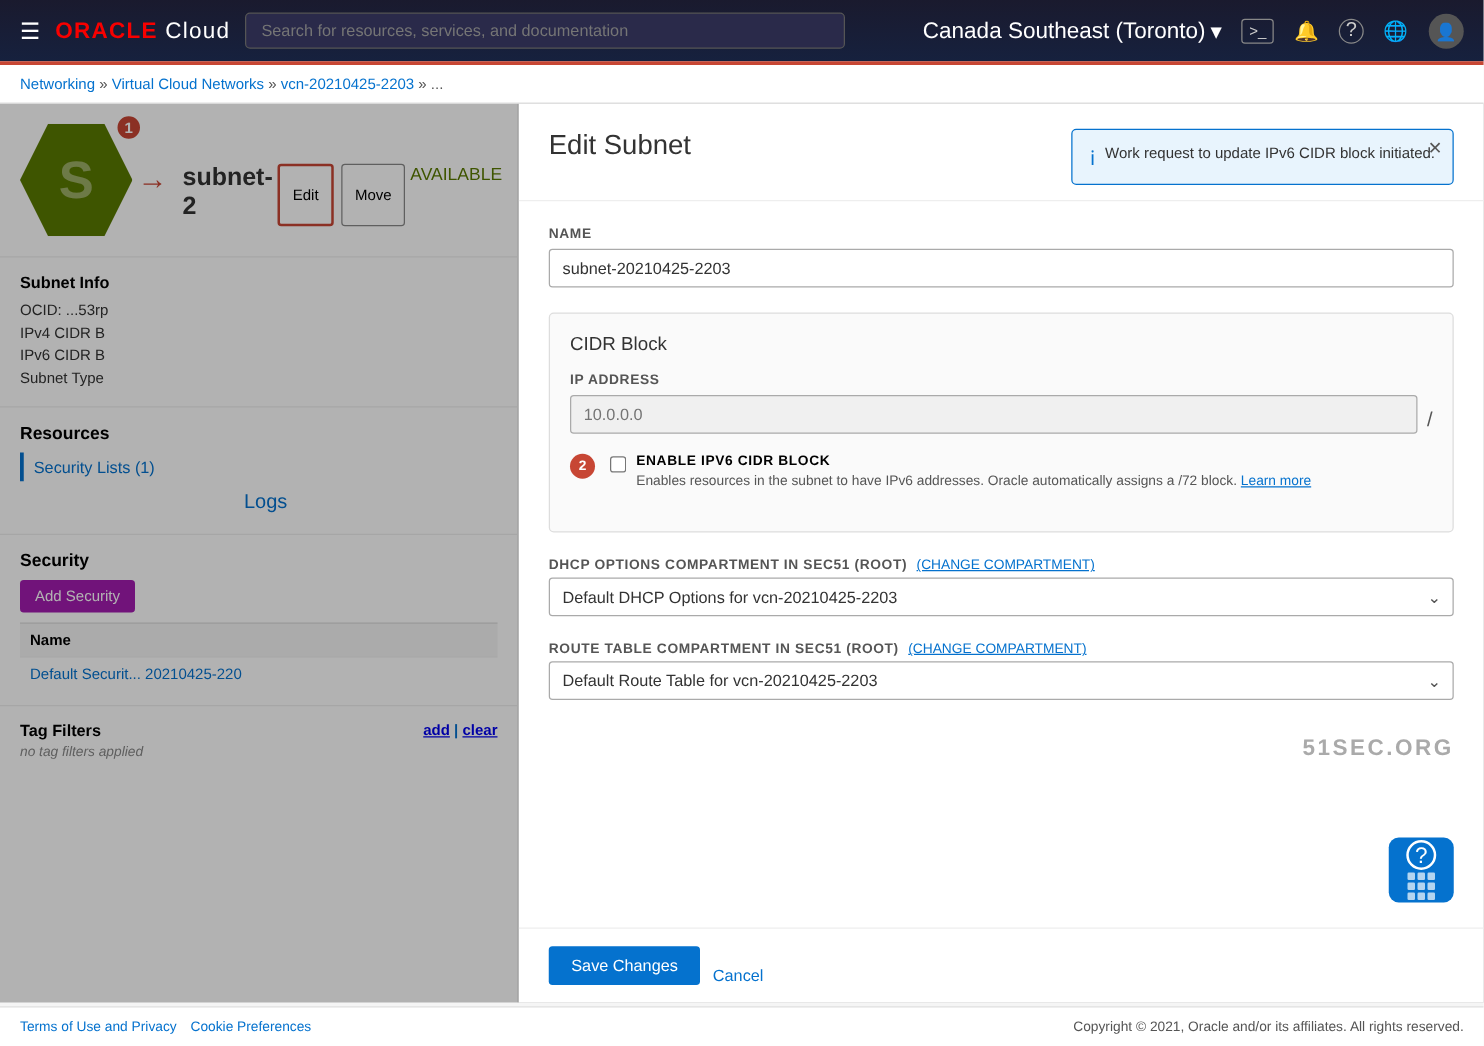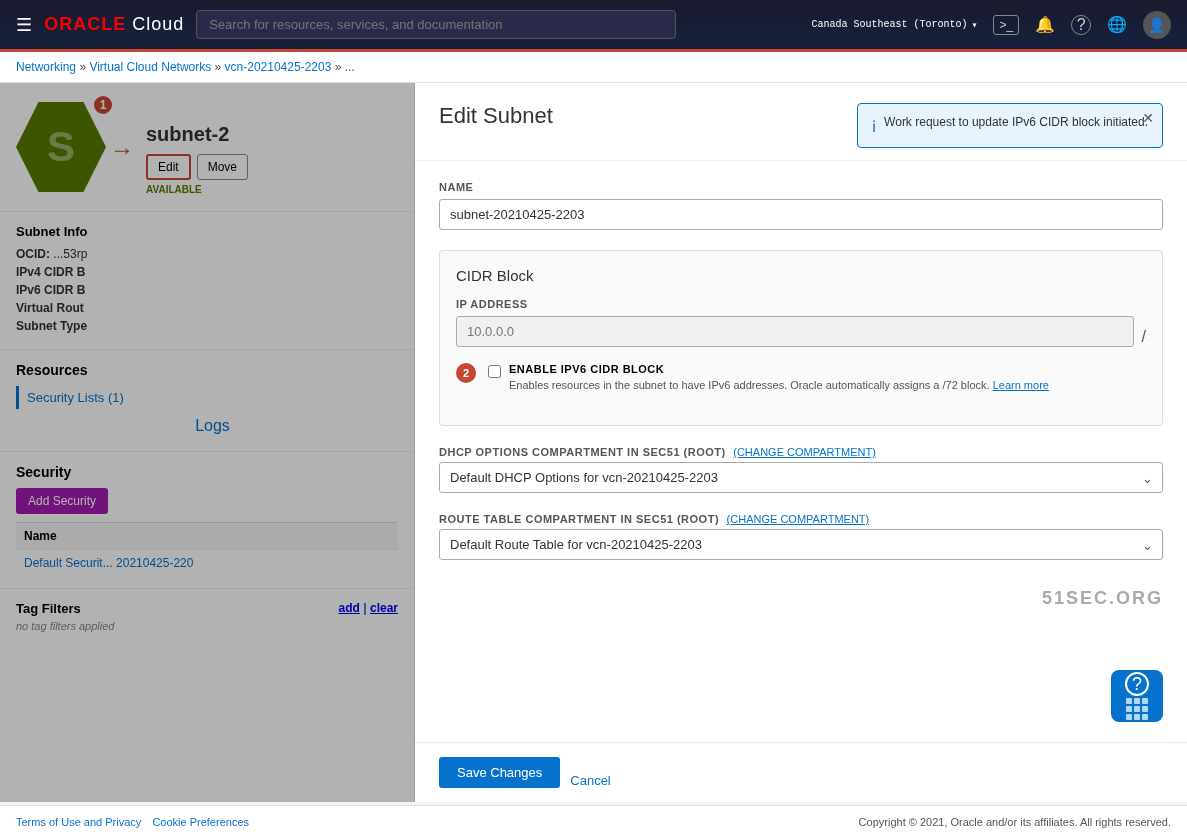--- a/index.html
+++ b/index.html
@@ -22,21 +22,21 @@
       flex: 1;
       max-width: 480px;
       background: #2a2a4a;
       border: 1px solid #555;
       border-radius: 4px;
       padding: 6px 12px;
       color: #ccc;
       font-size: 13px;
     }
     .nav-right { margin-left: auto; display: flex; align-items: center; gap: 16px; }
-    .region-selector { color: #fff; font-size: 10px; display: flex; align-items: center; gap: 4px; cursor: pointer; font-family: Liberation Mono, monospace; }
+    .region-selector { color: #fff; font-size: 18px; display: flex; align-items: center; gap: 4px; cursor: pointer; }
     .nav-icon { color: #ccc; font-size: 16px; cursor: pointer; }
 
     
     .breadcrumb {
       background: #fff;
       padding: 8px 16px;
       font-size: 12px;
       color: #555;
       border-bottom: 1px solid #ddd;
     }
@@ -92,47 +92,47 @@
       display: flex;
       align-items: center;
       justify-content: center;
       border: 2px solid #fff;
     }
     .arrow-indicator {
       color: #c74634;
       font-size: 24px;
       margin-left: -8px;
     }
-    .subnet-actions { display: flex; flex-direction: column; gap: 4px; margin-top: 24px; }
+    .subnet-actions { display: flex; gap: 4px; margin-top: 24px; }
     .subnet-name { font-size: 20px; font-weight: 600; color: #333; margin-bottom: 4px; }
     .action-buttons { display: flex; gap: 6px; }
     .btn-edit {
       background: #fff;
       border: 1px solid #888;
       padding: 4px 10px;
       border-radius: 3px;
       cursor: pointer;
       font-size: 12px;
       border: 2px solid #c74634;
     }
     .btn-move {
       background: #fff;
       border: 1px solid #888;
       padding: 4px 10px;
       border-radius: 3px;
       cursor: pointer;
       font-size: 12px;
     }
-    .available-badge { color: #5a7a00; font-size: 10px; font-weight: 700; text-align: left; }
+    .available-badge { color: #5a7a00; font-size: 14px; font-weight: 400; text-align: left; }
 
     
     .subnet-info { padding: 12px 16px; border-bottom: 1px solid #eee; }
     .subnet-info h3 { font-size: 13px; font-weight: 600; margin-bottom: 8px; }
     .info-row { font-size: 12px; margin-bottom: 4px; color: #333; }
-    .info-row strong { font-weight: 700; }
+    .info-row strong { font-weight: 400; }
 
     
     .resources-section { padding: 12px 16px; border-bottom: 1px solid #eee; }
     .resources-section h3 { font-size: 14px; font-weight: 600; margin-bottom: 8px; }
     .resource-item { padding: 4px 0; font-size: 13px; color: #0572ce; cursor: pointer; border-left: 3px solid #0572ce; padding-left: 8px; margin-bottom: 4px; }
     .resource-item-inactive { padding: 4px 0 4px 11px; font-size: 16px; color: #0572ce; cursor: pointer; text-align: center; }
 
     
     .security-section { padding: 12px 16px; }
     .security-section h3 { font-size: 14px; font-weight: 600; margin-bottom: 8px; }
@@ -420,23 +420,20 @@
     <div class="subnet-info">
       <h3>Subnet Info</h3>
       <div class="info-row">
         <strong>OCID:</strong> <span>...53rp</span>
       </div>
       <div class="info-row">
         <strong>IPv4 CIDR B</strong>
       </div>
       <div class="info-row">
         <strong>IPv6 CIDR B</strong>
-      </div>
-      <div class="info-row">
-        <strong>Virtual Rout</strong>
       </div>
       <div class="info-row">
         <strong>Subnet Type</strong>
       </div>
     </div>
 
     <div class="resources-section">
       <h3>Resources</h3>
       <div class="resource-item">Security Lists (1)</div>
       <div class="resource-item-inactive">Logs</div>

